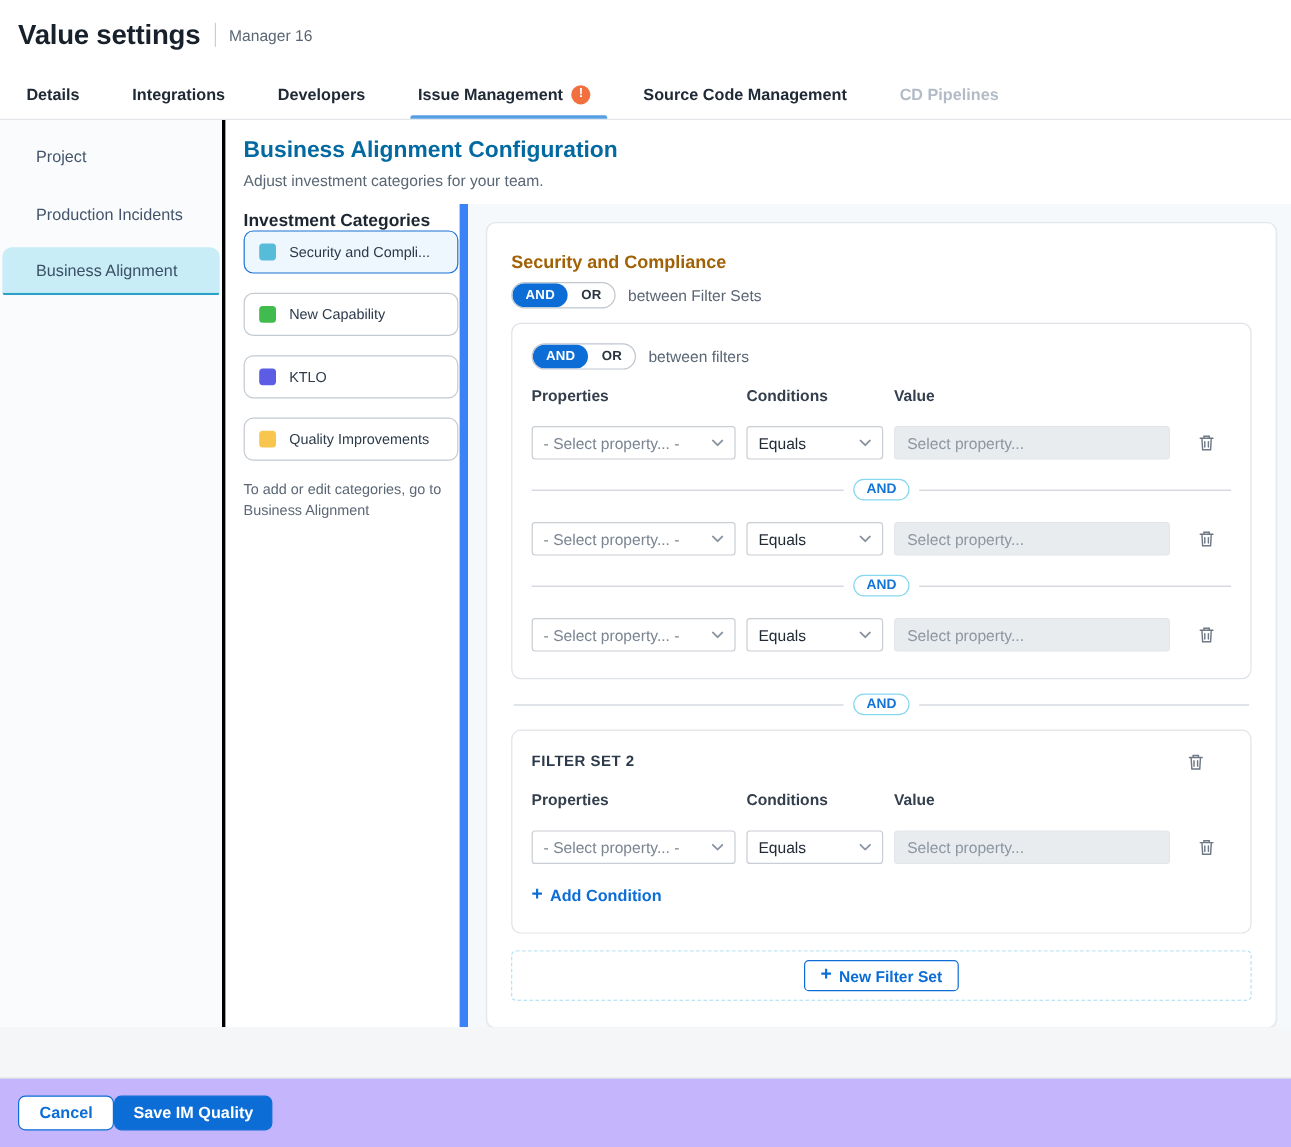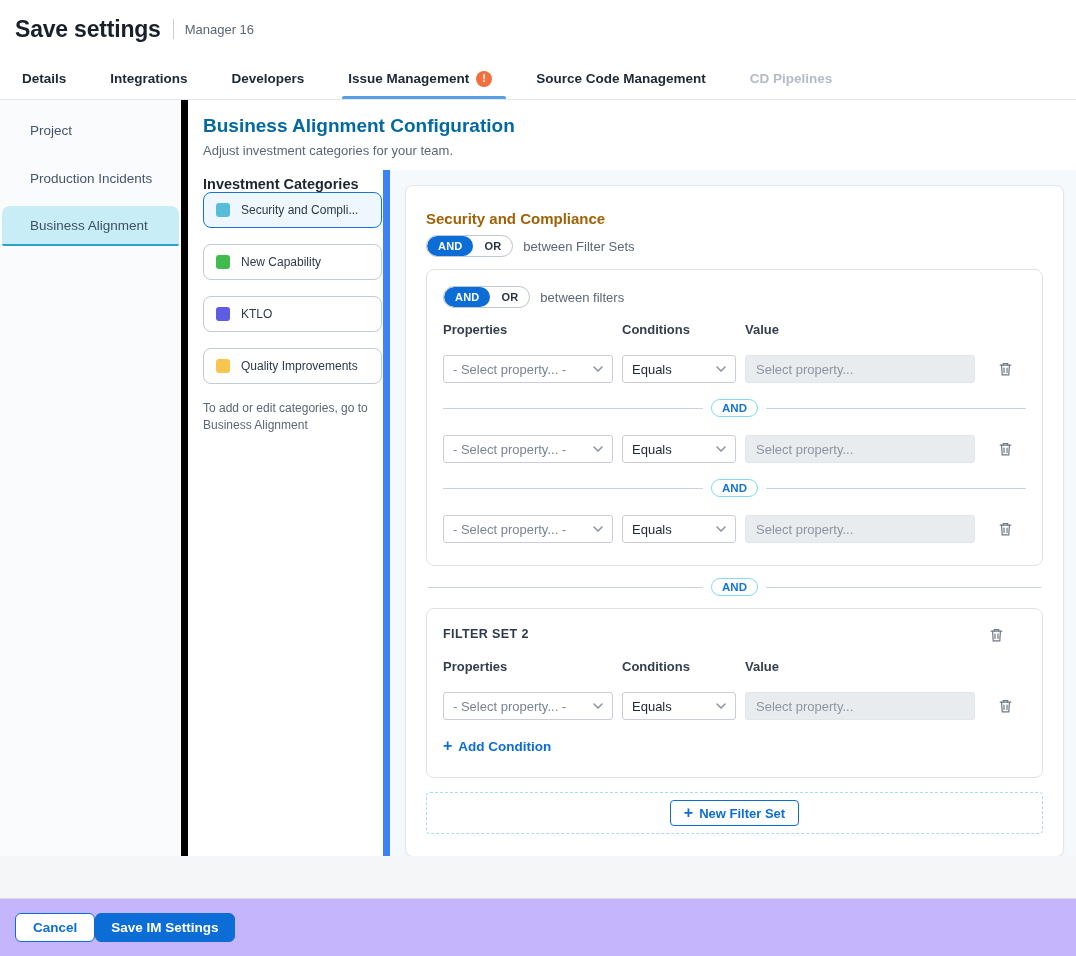--- a/index.html
+++ b/index.html
@@ -15,21 +15,21 @@
   .title-sep { width:1px; height:20px; background:#c9ced5; margin:0 11px 0 12px; }
   .app-context { font-size:13px; color:#5b6775; }
   
   .tabbar { height:42px; background:#fff; border-bottom:1px solid #e3e7eb; display:flex; align-items:stretch; padding-left:22px; gap:44px; flex:0 0 auto; }
   .tab { display:flex; align-items:center; gap:7px; font-size:13.5px; font-weight:700; color:#202a36; cursor:pointer; position:relative; }
   .tab.disabled { color:#b3bbc6; font-weight:700; }
   .tab.active::after { content:""; position:absolute; left:-6px; right:-14px; bottom:0; height:3px; border-radius:2px 2px 0 0; background:#57a0e4; }
   .badge { width:16px; height:16px; border-radius:50%; background:#f2703f; color:#fff; font-size:11px; font-weight:700; display:flex; align-items:center; justify-content:center; line-height:1; }
   
   .content { flex:1 1 auto; display:flex; min-height:0; }
-  .sidebar { width:188px; flex:0 0 auto; background:#fafbfc; border-right:7px solid #000000; padding-top:10px; }
+  .sidebar { width:188px; flex:0 0 auto; background:#fafbfc; border-right:3px solid #000000; padding-top:10px; }
   .nav-item { height:40px; margin:0 2px 8px 2px; display:flex; align-items:center; padding-left:28px; font-size:13.5px; color:#44556b; cursor:pointer; }
   .nav-item.selected { background:#c8edf7; border-radius:8px 8px 2px 2px; border-bottom:2px solid #2da0c8; color:#3c5066; }
   .main { flex:1 1 auto; display:flex; flex-direction:column; background:#fff; min-width:0; }
   .main-head { padding:15px 0 12px 15px; }
   .main-title { font-size:19px; font-weight:700; color:#0369a1; }
   .main-sub { font-size:13px; color:#5b6775; margin-top:6px; }
   .main-cols { flex:1 1 auto; display:flex; min-height:0; }
   
   .cat-col { width:202px; flex:0 0 auto; border-right:7px solid #3b82f6; padding:6px 12px 0 15px; }
   .cat-title { font-size:14.5px; font-weight:700; color:#1c2530; }
@@ -73,21 +73,21 @@
   
   .bottom-band { height:43px; flex:0 0 auto; background:#f4f6f8; border-bottom:1px solid #d8dce1; }
   .footer { height:57px; flex:0 0 auto; background:#c4b5fd; display:flex; align-items:center; padding-left:15px; }
   .btn-secondary { background:#fff; border:1.5px solid #0c6dd6; border-radius:6px; color:#0c6dd6; font-size:13.5px; font-weight:700; padding:6px 17px; cursor:pointer; font-family:inherit; }
   .btn-primary { background:#0c6dd6; border:1.5px solid #0c6dd6; border-radius:6px; color:#fff; font-size:13.5px; font-weight:700; padding:6px 15px; cursor:pointer; font-family:inherit; }
 </style>
 </head>
 <body>
 
 <div class="app-header">
-  <span class="app-title">Save settings</span>
+  <span class="app-title">Value settings</span>
   <span class="title-sep"></span>
   <span class="app-context">Manager 16</span>
 </div>
 
 <div class="tabbar">
   <div class="tab">
       <span>Details</span>
     </div>
   <div class="tab">
       <span>Integrations</span>
@@ -340,14 +340,14 @@
 
         </div>
       </div>
     </div>
   </div>
 </div>
 
 <div class="bottom-band"></div>
 <div class="footer">
   <button class="btn-secondary">Cancel</button>
-  <button class="btn-primary">Save IM Settings</button>
+  <button class="btn-primary">Save IM Quality</button>
 </div>
 
 </body></html>

